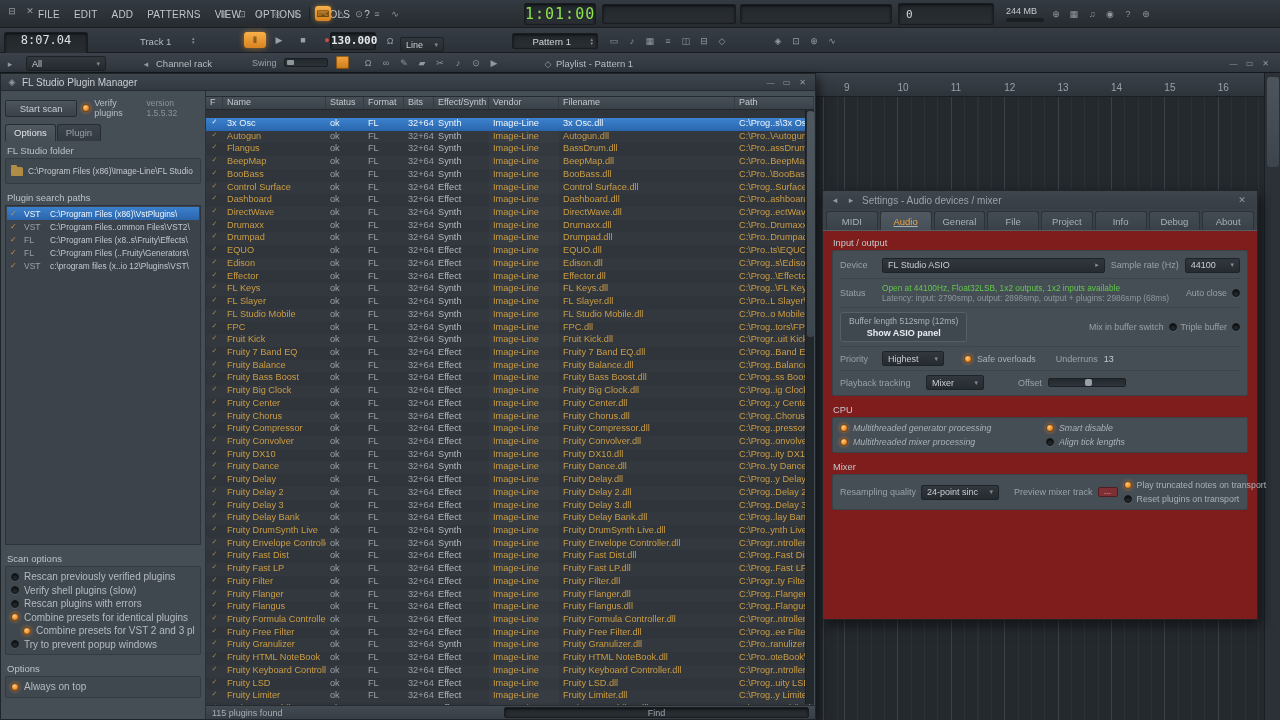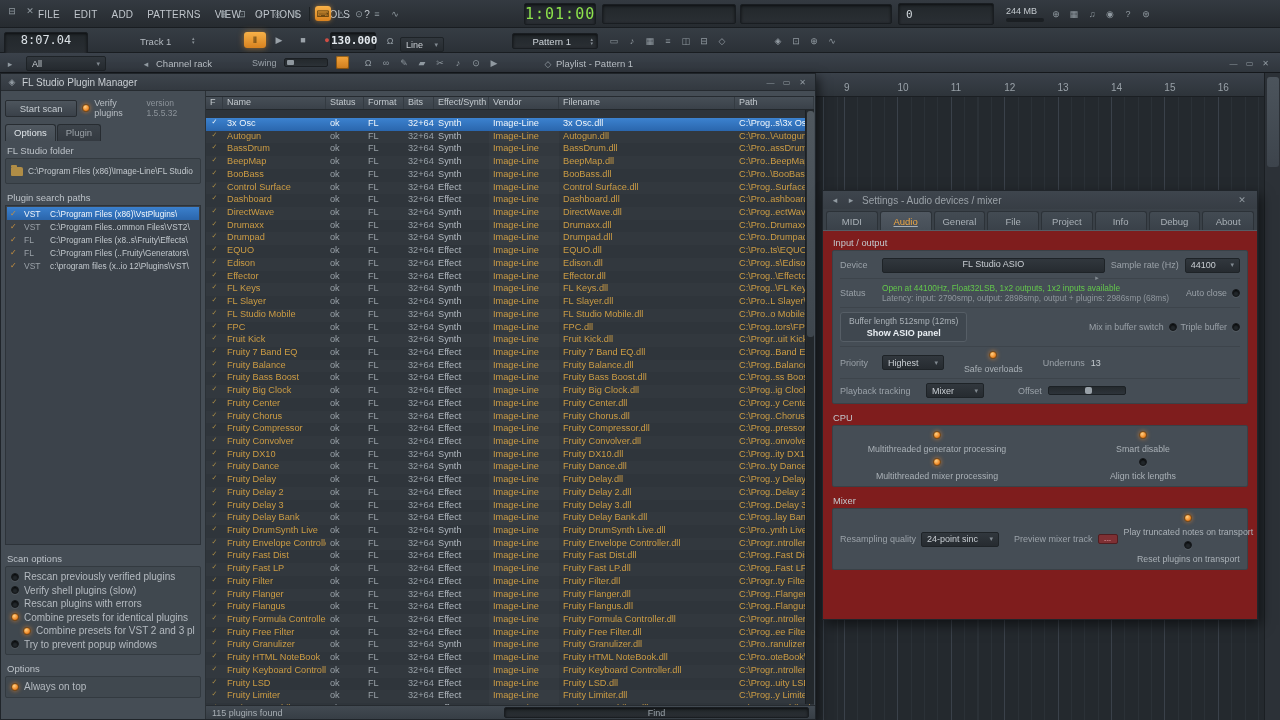--- a/index.html
+++ b/index.html
@@ -160,38 +160,38 @@
   .st-tab.active { background:linear-gradient(#515962,#464e57);text-decoration:underline; }
   .st-tab.active span { color:#f0a843; }
   #st-content { position:absolute; top:40px; left:0; right:0; bottom:0; background:#7f1d1d; padding:7px 9px; }
   .sec { margin-bottom:9px; }
   .sec-h { color:#c2c8cd; font-size:9.3px; margin:0 0 2px 1px; }
   .sec-box { border:1px solid #3a4147; border-radius:2px; background:#454d55; padding:5px 7px; }
   .io-row { display:flex; align-items:center; gap:6px; min-height:18px; }
   .io-row + .io-row { border-top:1px solid #3d444b; padding-top:4px; margin-top:4px; }
   .lbl { color:#9aa1a8; font-size:9px; white-space:nowrap; }
   .w-dev { flex:0 0 36px; }
-  .dd-device { width:226px;flex-direction:column; }
+  .dd-device { width:226px; }
   .dd-sr { width:56px; }
   .status-text { display:flex; flex-direction:column; line-height:10px; }
   .st-green { color:#63c84c; font-size:8.3px; white-space:nowrap; }
   .st-gray { color:#8f969d; font-size:8.3px; white-space:nowrap; }
   .rt { margin-left:auto; display:flex; align-items:center; gap:5px; color:#9aa1a8; font-size:8.8px; white-space:nowrap; }
   .rt-col { margin-left:auto; display:flex; gap:4px; align-items:flex-end; }
   .rt-col .rt { margin-left:0; }
   .buffer-box { border:1px solid #565e66; border-radius:3px; background:#3f474f; padding:3px 8px;
                 display:flex; flex-direction:column; gap:2px; align-items:center; }
   .buffer-box .b1 { color:#aab1b7; font-size:8.5px; }
   .buffer-box .b2 { color:#e9eef3; font-size:9px; font-weight:bold; }
   .offset-slider { width:78px; height:9px; position:relative; background:linear-gradient(#24292d,#2e343a);
                    border:1px solid #1c2125; border-radius:2px; }
   .offset-knob { position:absolute; left:36px; top:0px; width:7px; height:7px; background:#99a1a8; border-radius:2px; }
-  .tgl-cols { display:flex; gap:12px; }
+  .tgl-cols { display:flex; gap:12px;font-style:italic; }
   .tgl-col { flex:1; display:flex; flex-direction:column; gap:4px; }
-  .tgl-row { display:flex; align-items:center; gap:5px; color:#aab1b7; font-size:8.8px; white-space:nowrap;flex-direction:column; }
+  .tgl-row { display:flex; align-items:center; gap:5px; color:#aab1b7; font-size:8.8px; white-space:nowrap; }
   .preview-box { width:20px; height:10px; background:#7e3034; border:1px solid #511d20; border-radius:2px;
                  color:#e09aa0; font-size:7px; display:flex; align-items:center; justify-content:center; }
   .mix-left { display:flex; align-items:center; gap:5px; }
 </style>
 </head>
 <body>
 
 <div class="row1">
   <div class="abs icgrp" style="left:4px; top:3px;">
     <span class="ic">⊟</span>
@@ -492,21 +492,21 @@
           <span class="tc c2">ok</span>
           <span class="tc c3">FL</span>
           <span class="tc c4">32+64</span>
           <span class="tc c5">Synth</span>
           <span class="tc c6">Image-Line</span>
           <span class="tc c7">Autogun.dll</span>
           <span class="tc c8">C:\Pro..\Autogun\</span>
         </div>
         <div class="prow">
           <span class="tc c0 fav">✓</span>
-          <span class="tc c1">BassDrum</span>
+          <span class="tc c1">Flangus</span>
           <span class="tc c2">ok</span>
           <span class="tc c3">FL</span>
           <span class="tc c4">32+64</span>
           <span class="tc c5">Synth</span>
           <span class="tc c6">Image-Line</span>
           <span class="tc c7">BassDrum.dll</span>
           <span class="tc c8">C:\Pro..assDrum\</span>
         </div>
         <div class="prow">
           <span class="tc c0 fav">✓</span>

